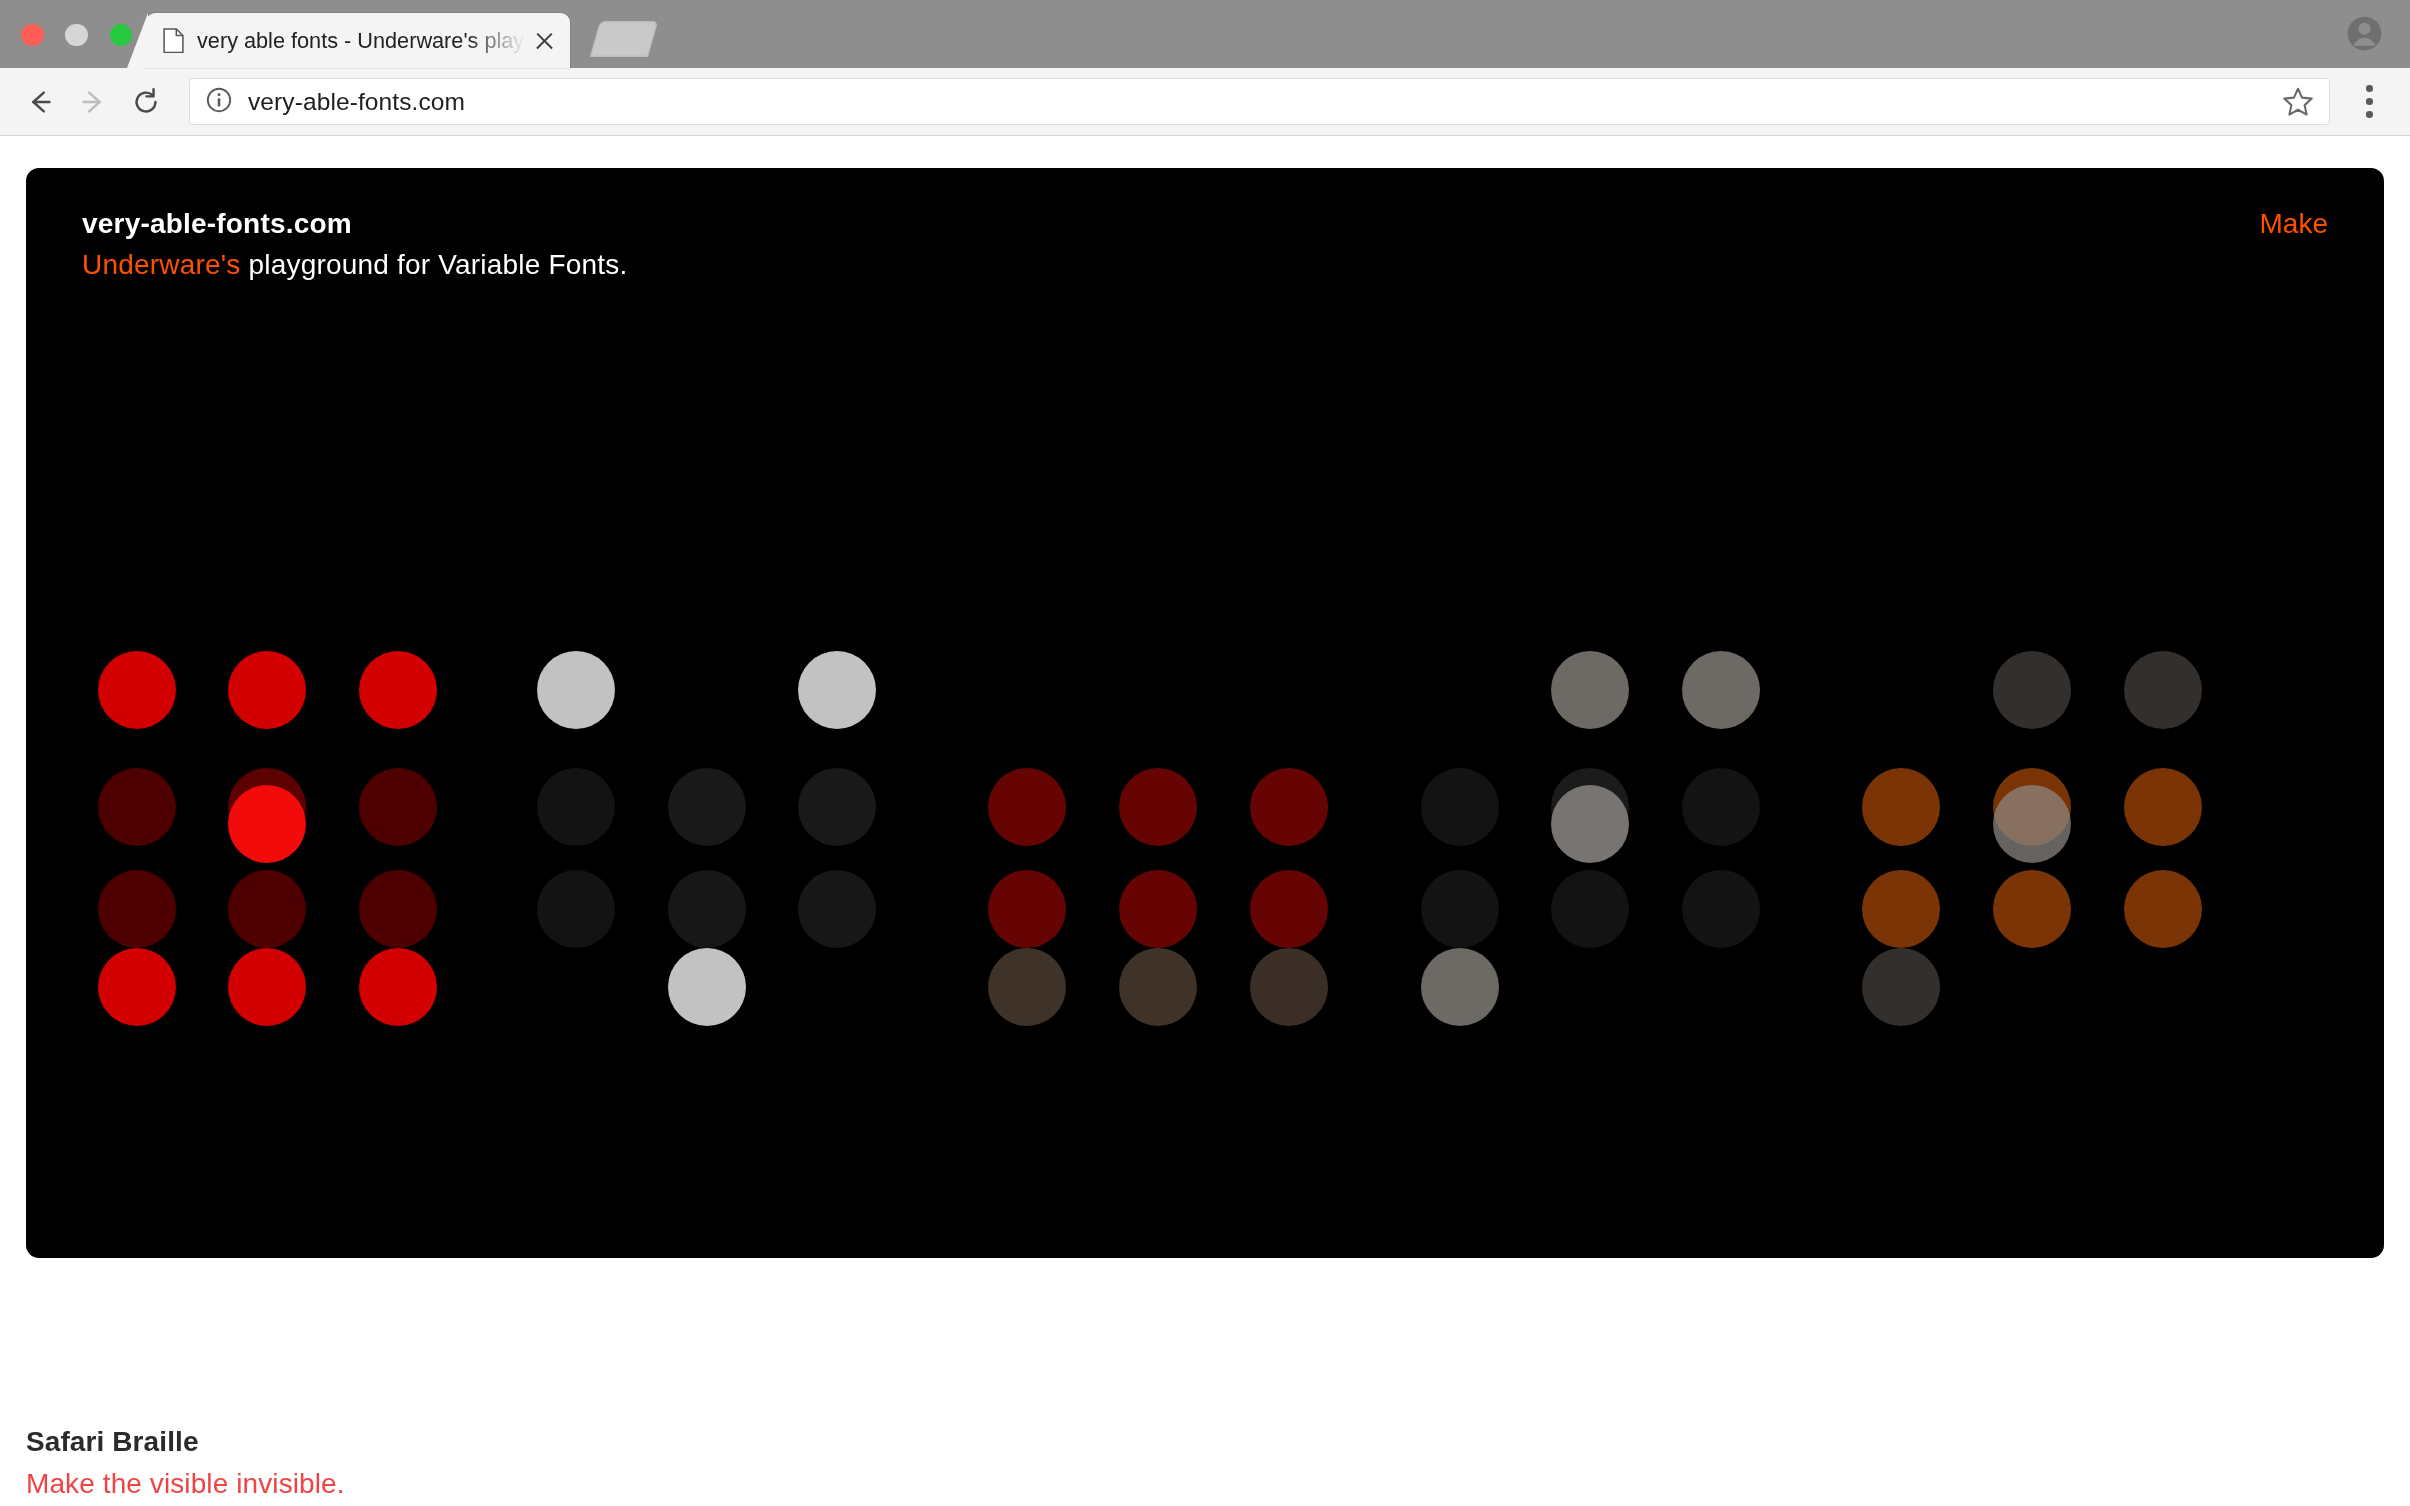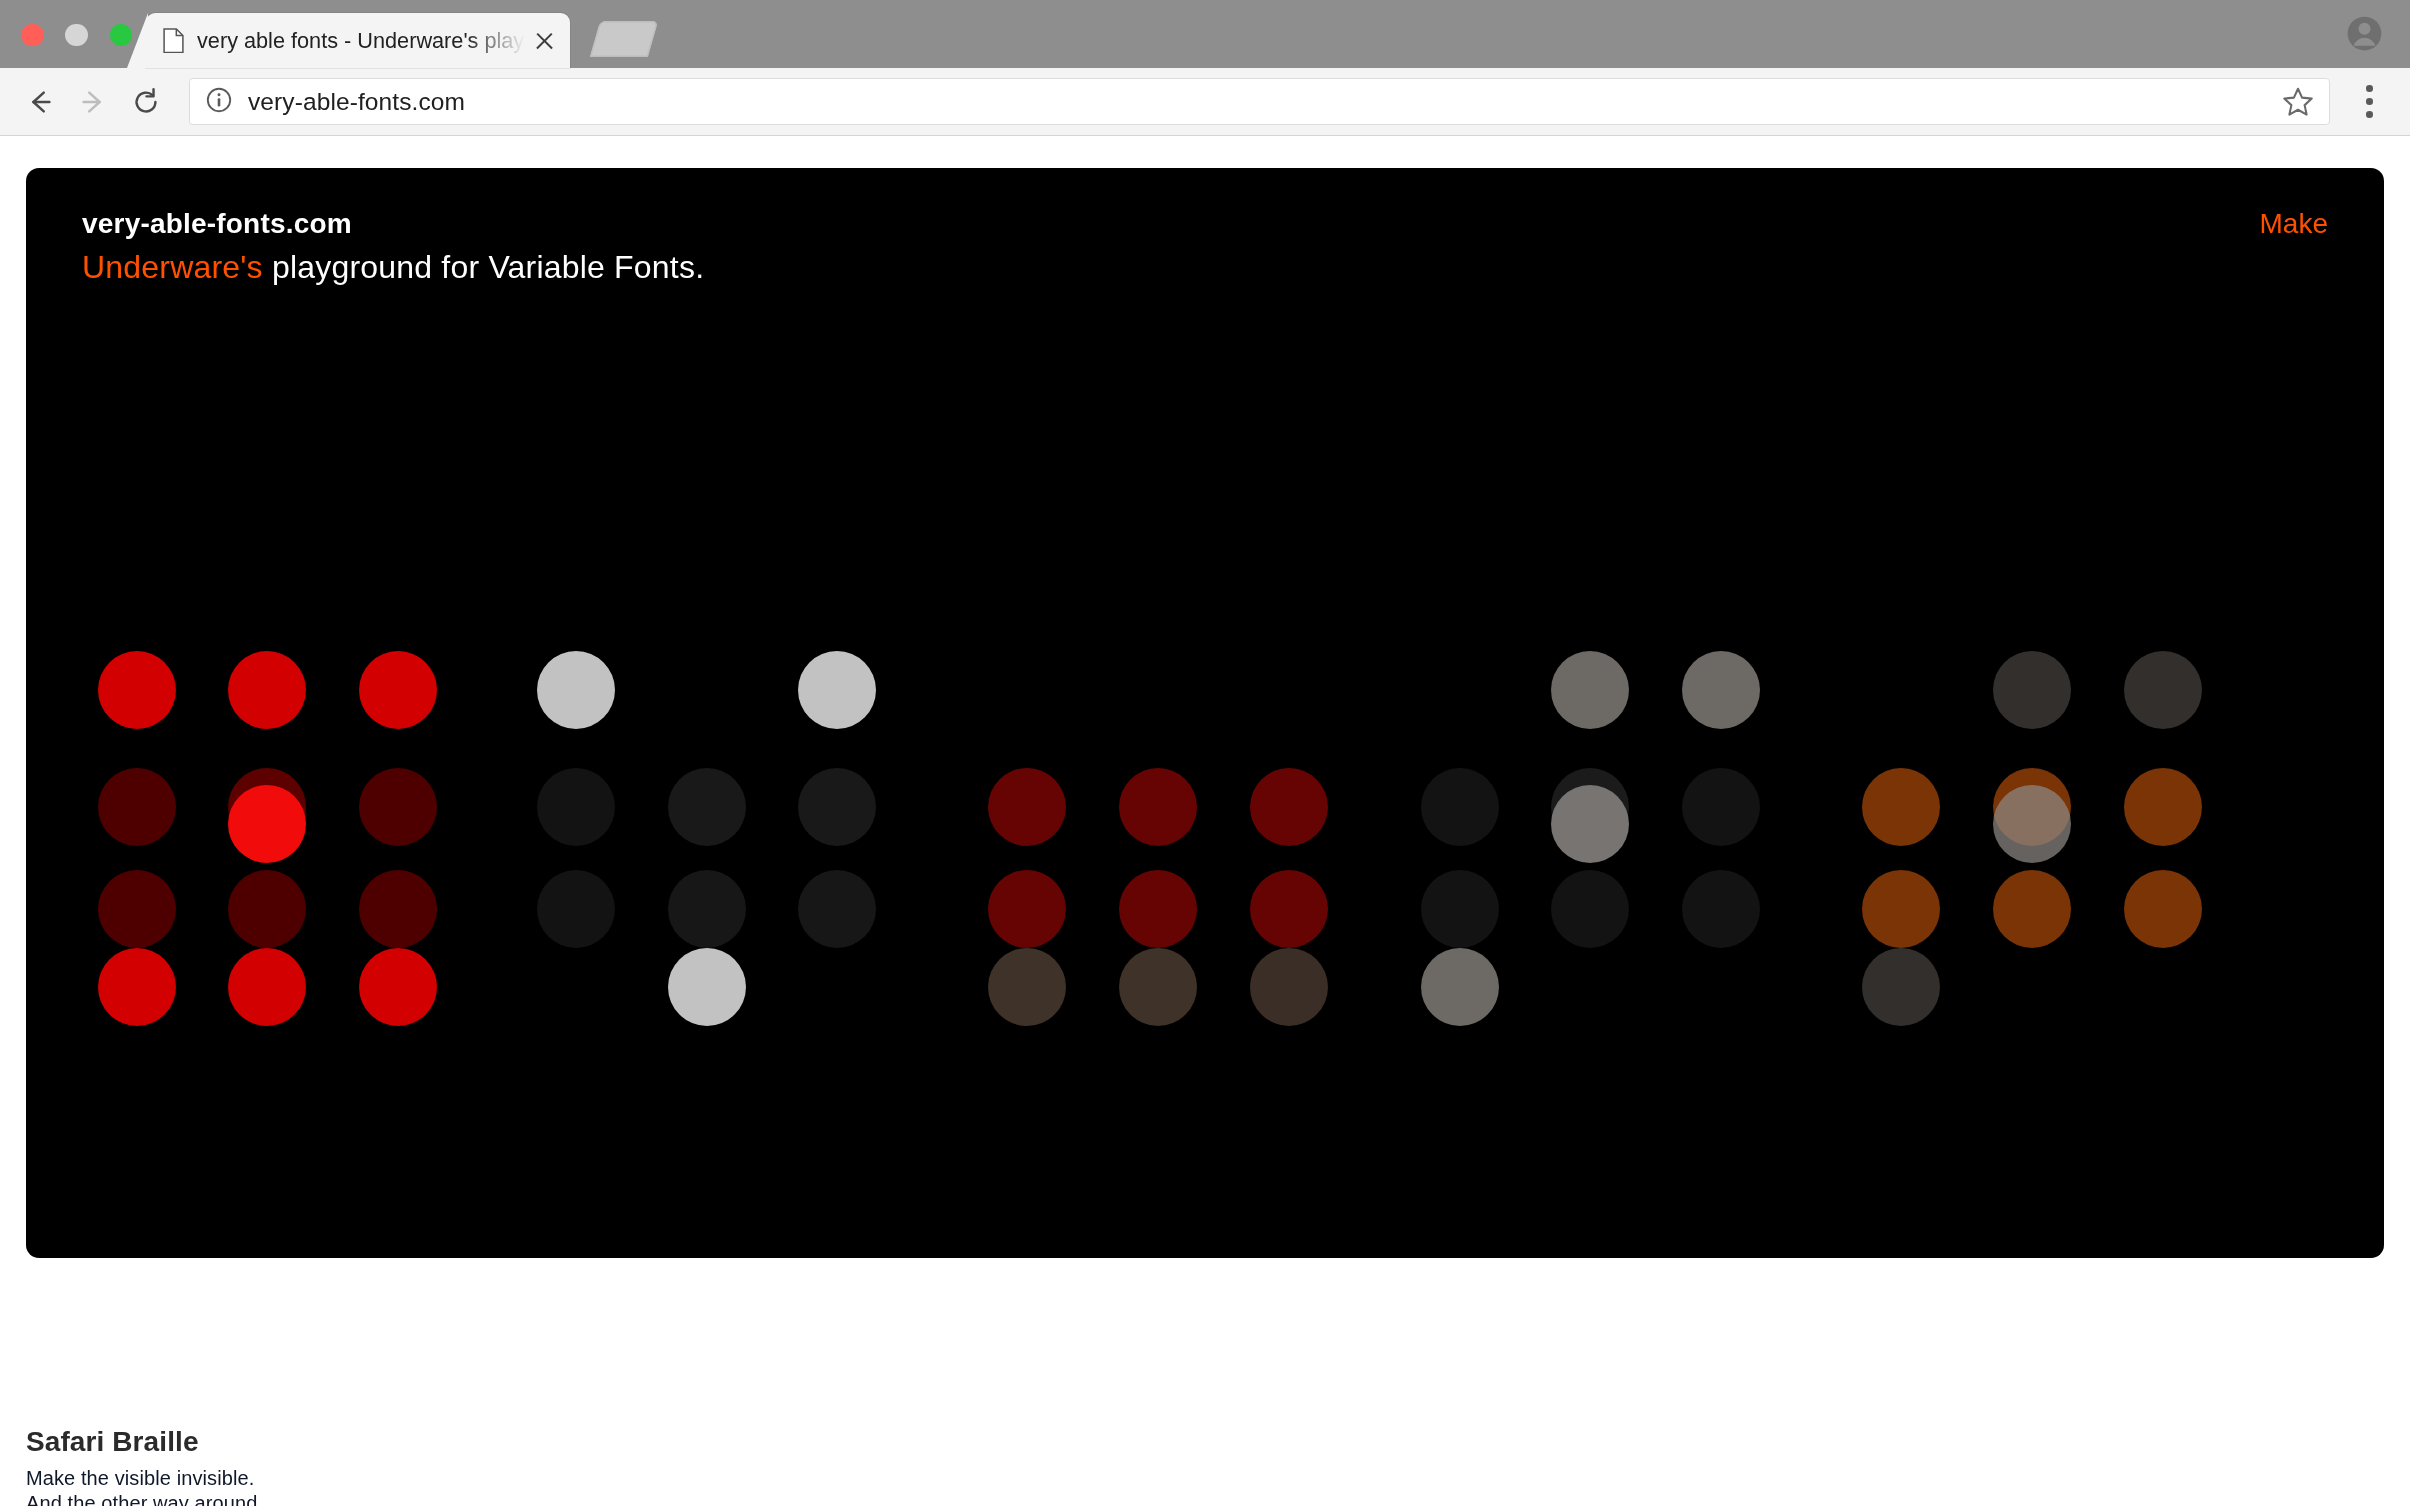--- a/index.html
+++ b/index.html
@@ -89,39 +89,39 @@
     position:absolute; left:26px; top:32px;
     width:2358px; height:1090px;
     background:#000; border-radius:13px; overflow:hidden;
   }
   .hero-title {
     position:absolute; left:56px; top:40px;
     font-size:28px; font-weight:bold; color:#fff; letter-spacing:0.2px;
   }
   .hero-sub {
     position:absolute; left:56px; top:81px;
-    font-size:32px; color:#fff; letter-spacing:0.2px;
+    font-size:28px; color:#fff; letter-spacing:0.2px;
   }
   .hero-sub .brand { color:#ff5000; }
   .hero-info {
     position:absolute; right:56px; top:40px;
     font-size:28px; color:#ff5000; cursor:pointer;
   }
 
   
   .dotgrid { position:absolute; left:0; top:0; width:100%; height:100%; }
   .dot {
     position:absolute; border-radius:50%;
   }
   .dot-overlay { position:absolute; border-radius:50%; }
 
   
   .article { position:absolute; left:26px; top:1290px; width:2260px; }
   .article h2 { font-size:28px; font-weight:bold; color:#2b2b2b; margin-bottom:7.5px; letter-spacing:0.1px; }
-  .article p  { font-size:20px; color:#0f172a; line-height:1.28; letter-spacing:0.1px; }
+  .article p  { font-size:28px; color:#ef4444; line-height:1.28; letter-spacing:0.1px; }
 </style>
 </head>
 <body>
 
 <div class="browser">
 
   <div class="tabstrip">
     <div class="traffic">
       <span class="tl tl-red"></span>
       <span class="tl tl-yellow"></span>

